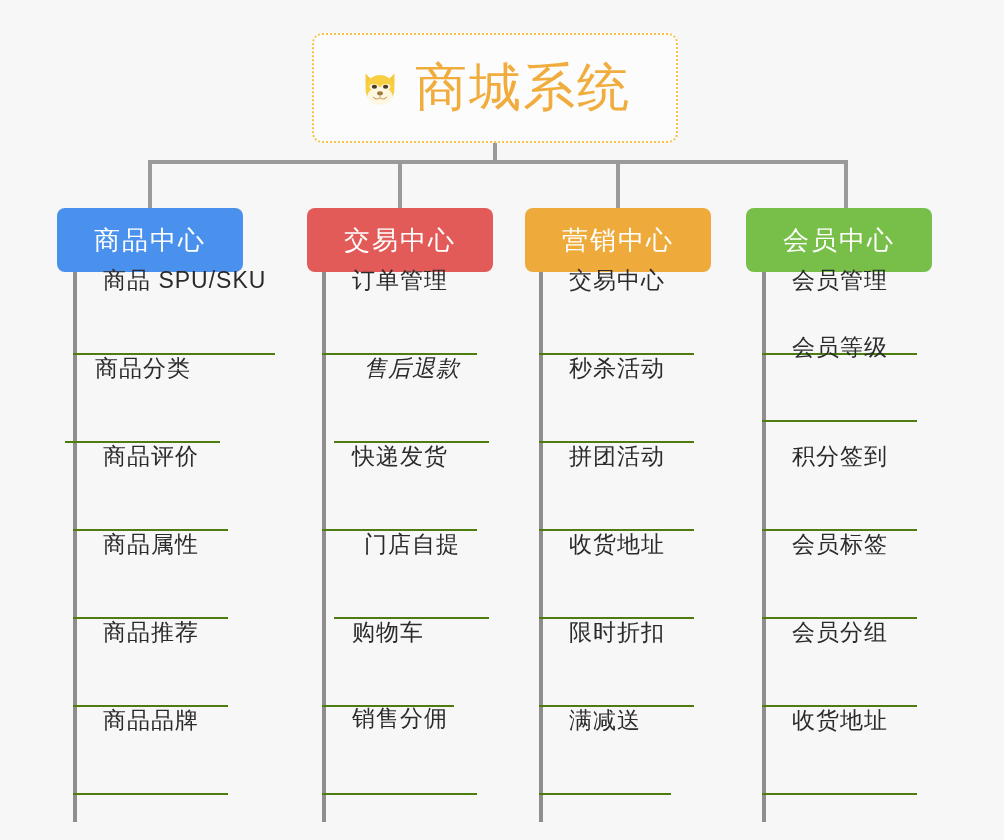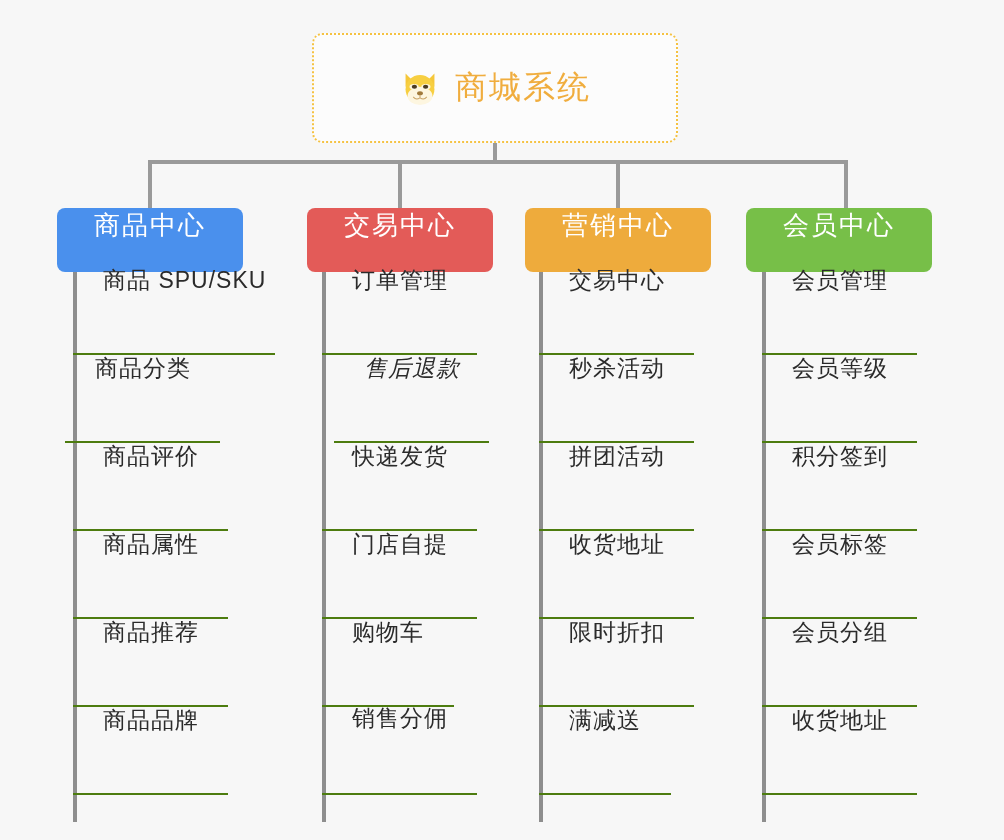--- a/index.html
+++ b/index.html
@@ -36,40 +36,41 @@
     justify-content: center;
     gap: 14px;
   }
   .root-emoji {
     font-size: 40px;
     line-height: 1;
     display: block;
   }
   .root-emoji svg { display: block; }
   .root-title {
-    font-size: 32px;
+    font-size: 52px;
     color: #f0ad3e;
     letter-spacing: 2px;
     white-space: nowrap;
   }
 
   
   .conn {
     position: absolute;
     background: #9a9a9a;
   }
   .conn-v { width: 4px; }
   .conn-h { height: 4px; }
 
   
   .cat-box {
     position: absolute;
     height: 64px;
     border-radius: 8px;
     display: flex;
+    align-items: center;
     justify-content: center;
     color: #ffffff;
     font-size: 26px;
     letter-spacing: 2px;
     white-space: nowrap;
   }
 
   
   .spine {
     position: absolute;
@@ -160,21 +161,21 @@
 
   <div class="leaf" style="left:322px; top:267px; width:155px;">
     <span class="leaf-label">订单管理</span>
   </div>
   <div class="leaf" style="left:334px; top:355px; width:155px;font-style:italic;">
     <span class="leaf-label">售后退款</span>
   </div>
   <div class="leaf" style="left:322px; top:443px; width:155px;">
     <span class="leaf-label">快递发货</span>
   </div>
-  <div class="leaf" style="left:322px; top:531px; width:155px;">
+  <div class="leaf" style="left:334px; top:531px; width:155px;">
     <span class="leaf-label">门店自提</span>
   </div>
   <div class="leaf" style="left:322px; top:619px; width:132px;">
     <span class="leaf-label">购物车</span>
   </div>
   <div class="leaf" style="left:322px; top:707px; width:155px;font-family:Liberation Mono, monospace;">
     <span class="leaf-label">销售分佣</span>
   </div>
 
   <div class="cat-box" style="left:525px; top:208px; width:186px; background:#eeab3c;">
@@ -202,21 +203,21 @@
   </div>
 
   <div class="cat-box" style="left:746px; top:208px; width:186px; background:#77bf48;">
     <span>会员中心</span>
   </div>
   <div class="spine" style="left:762px; top:272px; height:550px;"></div>
 
   <div class="leaf" style="left:762px; top:267px; width:155px;">
     <span class="leaf-label">会员管理</span>
   </div>
-  <div class="leaf" style="left:762px; top:355px; width:155px;">
+  <div class="leaf" style="left:762px; top:334px; width:155px;">
     <span class="leaf-label">会员等级</span>
   </div>
   <div class="leaf" style="left:762px; top:443px; width:155px;">
     <span class="leaf-label">积分签到</span>
   </div>
   <div class="leaf" style="left:762px; top:531px; width:155px;">
     <span class="leaf-label">会员标签</span>
   </div>
   <div class="leaf" style="left:762px; top:619px; width:155px;">
     <span class="leaf-label">会员分组</span>

